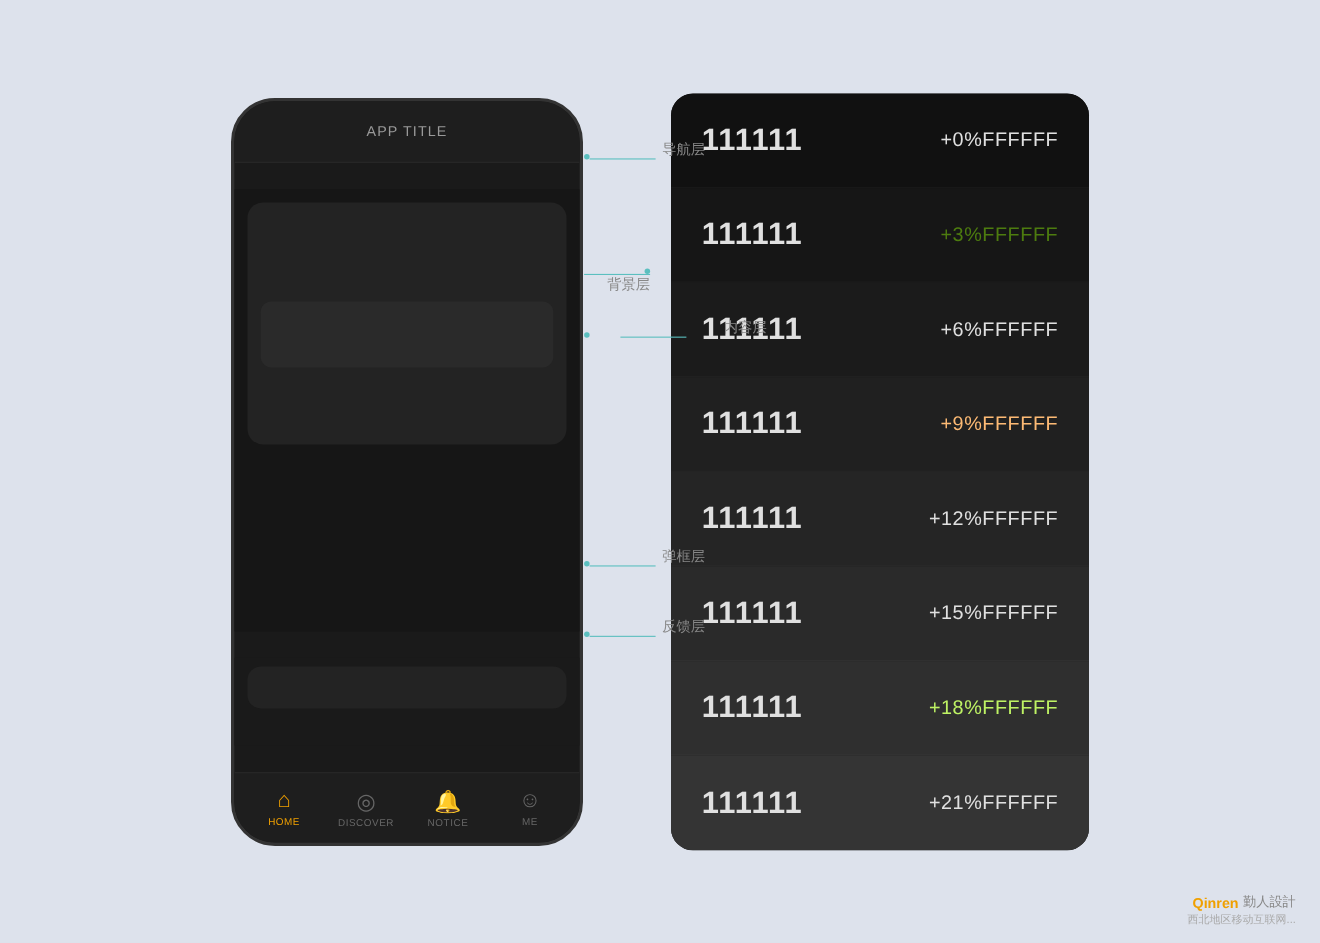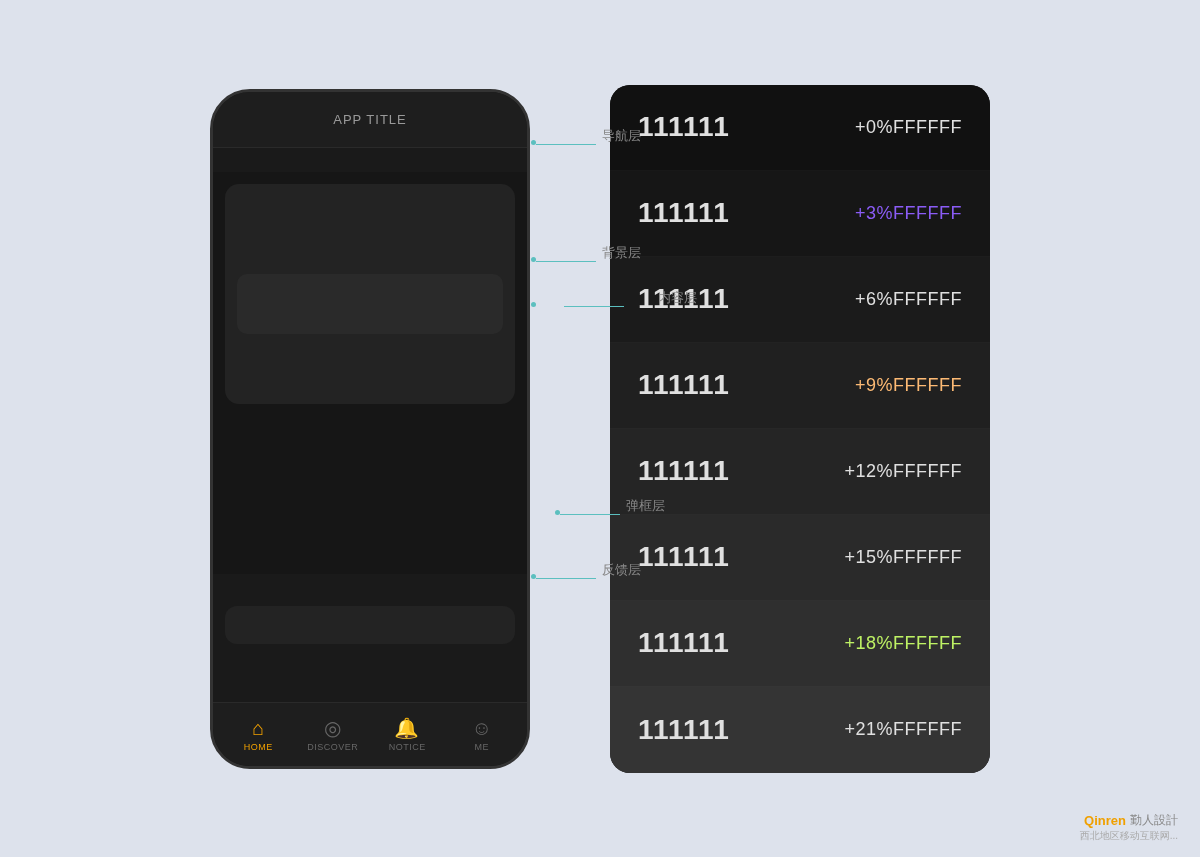--- a/index.html
+++ b/index.html
@@ -269,33 +269,33 @@
       </div>
 
       <div class="annotations">
 
         <div class="annotation-item" style="top: 38px; left: -4px;">
           <div class="annotation-dot"></div>
           <div class="annotation-line"></div>
           <span class="annotation-text">导航层</span>
         </div>
 
-        <div class="annotation-item" style="top: 155px; left: -4px;">
+        <div class="annotation-item" style="top: 155px; left: -4px; flex-direction: column;">
           <div class="annotation-dot"></div>
           <div class="annotation-line"></div>
           <span class="annotation-text">背景层</span>
         </div>
 
         <div class="annotation-item" style="top: 200px; left: -4px; gap: 28px;">
           <div class="annotation-dot"></div>
           <div class="annotation-line"></div>
           <span class="annotation-text">内容层</span>
         </div>
 
-        <div class="annotation-item" style="top: 408px; left: -4px; padding-left: 24px;">
+        <div class="annotation-item" style="top: 408px; left: -4px;">
           <div class="annotation-dot"></div>
           <div class="annotation-line"></div>
           <span class="annotation-text">弹框层</span>
         </div>
 
         <div class="annotation-item" style="top: 472px; left: -4px;">
           <div class="annotation-dot"></div>
           <div class="annotation-line"></div>
           <span class="annotation-text">反馈层</span>
         </div>
@@ -304,21 +304,21 @@
   </div>
 
   <div class="right-section">
     <div class="color-palette" id="color-palette-container">
     <div class="color-row" style="background-color: rgb(17, 17, 17);">
       <span class="color-hex" style="color:#e0e0e0;">111111</span>
       <span class="color-percent" style="color:#e0e0e0;">+0%FFFFFF</span>
     </div>
         <div class="color-row" style="background-color: rgb(22, 22, 22);">
       <span class="color-hex" style="color:#e0e0e0;">111111</span>
-      <span class="color-percent" style="color:#8b5cf6;">+3%FFFFFF</span>
+      <span class="color-percent" style="color:#4d7c0f;">+3%FFFFFF</span>
     </div>
         <div class="color-row" style="background-color: rgb(27, 27, 27);">
       <span class="color-hex" style="color:#e0e0e0;">111111</span>
       <span class="color-percent" style="color:#e0e0e0;">+6%FFFFFF</span>
     </div>
         <div class="color-row" style="background-color: rgb(32, 32, 32);">
       <span class="color-hex" style="color:#e0e0e0;">111111</span>
       <span class="color-percent" style="color:#fdba74;">+9%FFFFFF</span>
     </div>
         <div class="color-row" style="background-color: rgb(37, 37, 37);">

